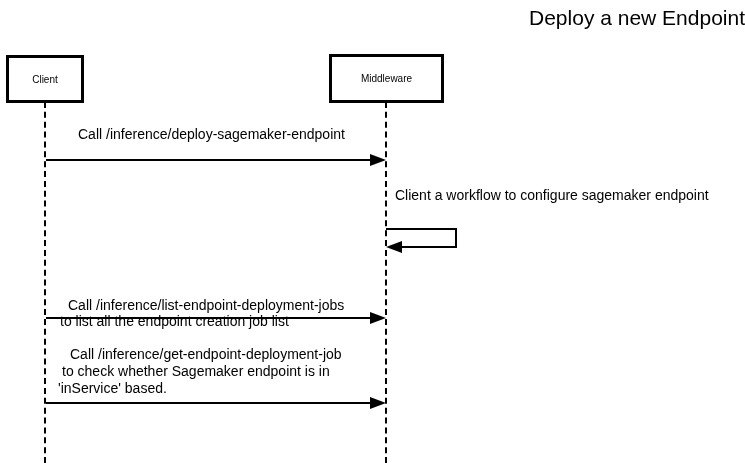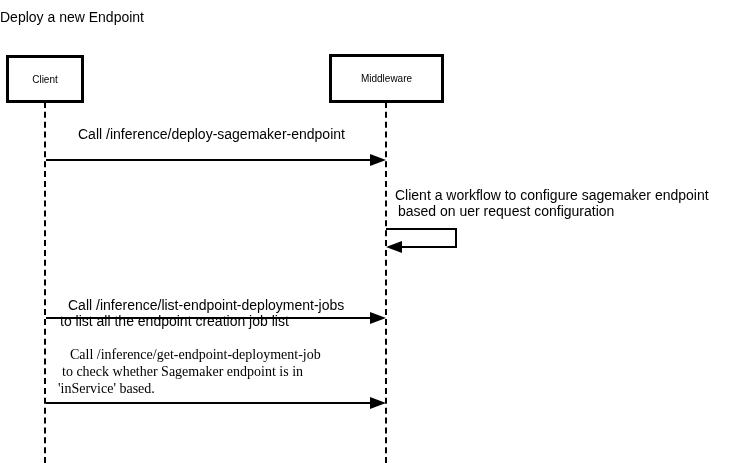--- a/index.html
+++ b/index.html
@@ -14,22 +14,22 @@
     height: 463px;
     background: var(--bg);
     font-family: "Liberation Sans", sans-serif;
     color: var(--text);
     overflow: hidden;
   }
   .title {
     position: absolute;
     top: 5px; left: 0;
     width: 100%;
-    text-align: left;
-    font-size: 14px;
+    text-align: right;
+    font-size: 21px;
     line-height: 25px;
   }
   .actor {
     position: absolute;
     box-sizing: border-box;
     border: 3px solid var(--line);
     background: var(--bg);
     display: flex;
     align-items: center;
     justify-content: center;
@@ -59,21 +59,21 @@
     border-top: 6px solid transparent;
     border-bottom: 6px solid transparent;
     border-right: 16px solid var(--line);
   }
   .label {
     position: absolute;
     font-size: 14px;
     line-height: 16px;
     white-space: nowrap;
   }
-  .label.lh17 { line-height: 17px; font-family: Liberation Serif, serif; }
+  .label.lh17 { line-height: 17px; }
   .ml3 { margin-left: 3px; }
   .ml4 { margin-left: 4px; }
   .ml8 { margin-left: 8px; }
   .ml12 { margin-left: 12px; }
 </style>
 </head>
 <body>
 
 <div class="canvas">
 
@@ -90,21 +90,20 @@
   <div class="lifeline lifeline-middleware"></div>
 
   <div class="label" style="left:78px; top:126px;">
     <div>Call /inference/deploy-sagemaker-endpoint</div>
   </div>
   <div class="hline" style="left:46px; top:159px; width:325px;"></div>
   <div class="head-right" style="left:370px; top:154px;"></div>
 
   <div class="label" style="left:395px; top:187px;">
     <div>Client a workflow to configure sagemaker endpoint</div>
-    <div class="ml3">based on uer request configuration</div>
   </div>
   <div class="hline" style="left:386px; top:228px; width:71px;"></div>
   <div class="vline" style="left:455px; top:228px; height:20px;"></div>
   <div class="hline" style="left:400px; top:246px; width:57px;"></div>
   <div class="head-left" style="left:386px; top:241px;"></div>
 
   <div class="label" style="left:60px; top:277px;margin-top:20px;">
     <div class="ml8">Call /inference/list-endpoint-deployment-jobs</div>
     <div>to list all the endpoint creation job list</div>
   </div>

